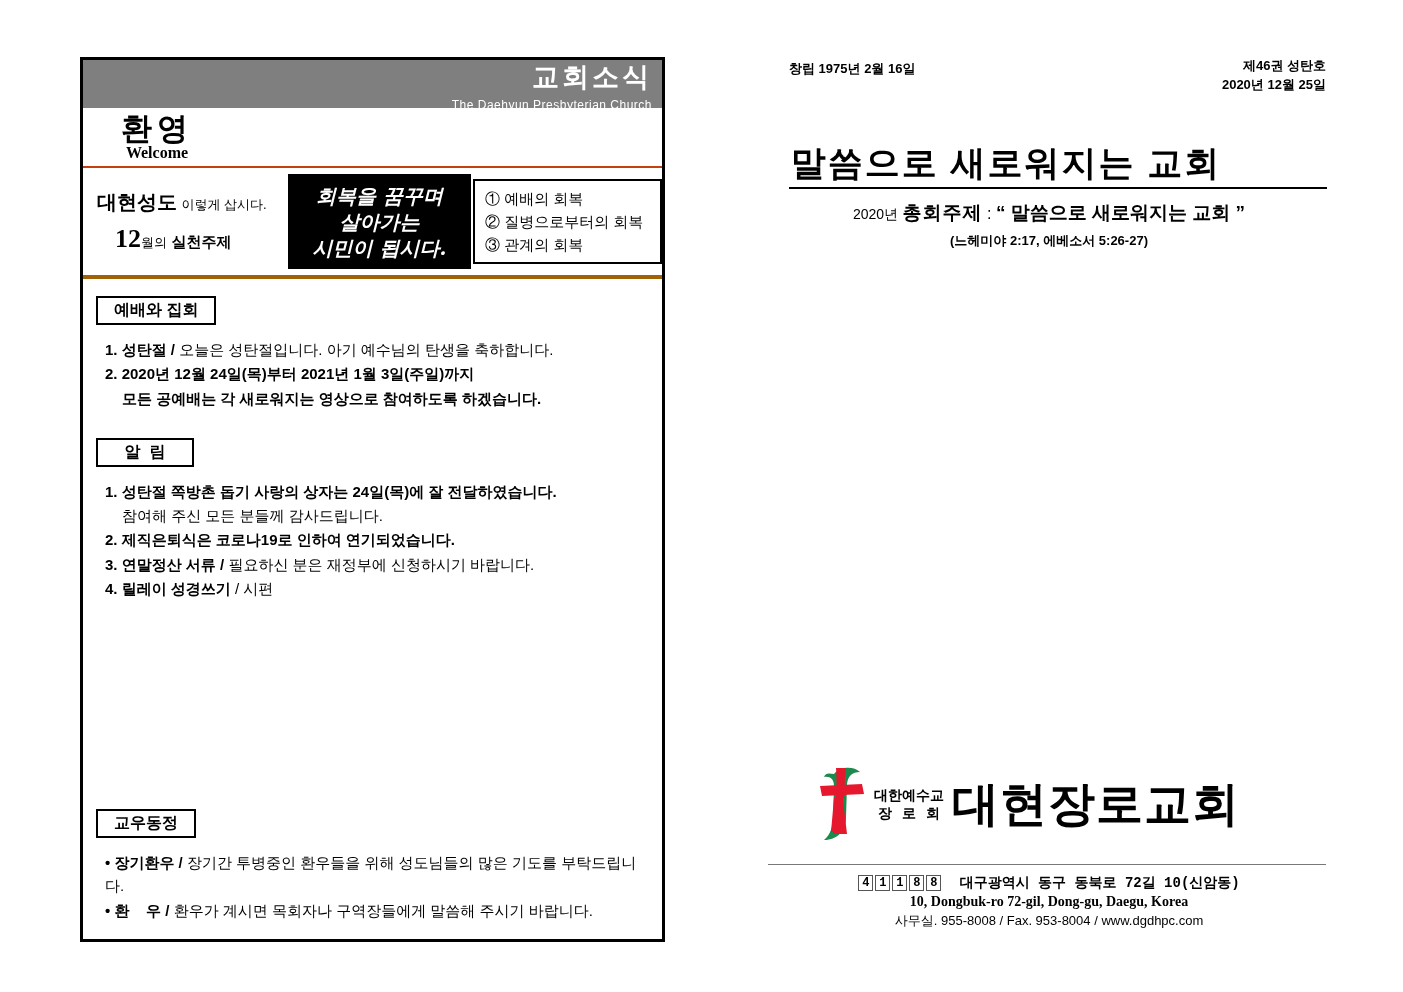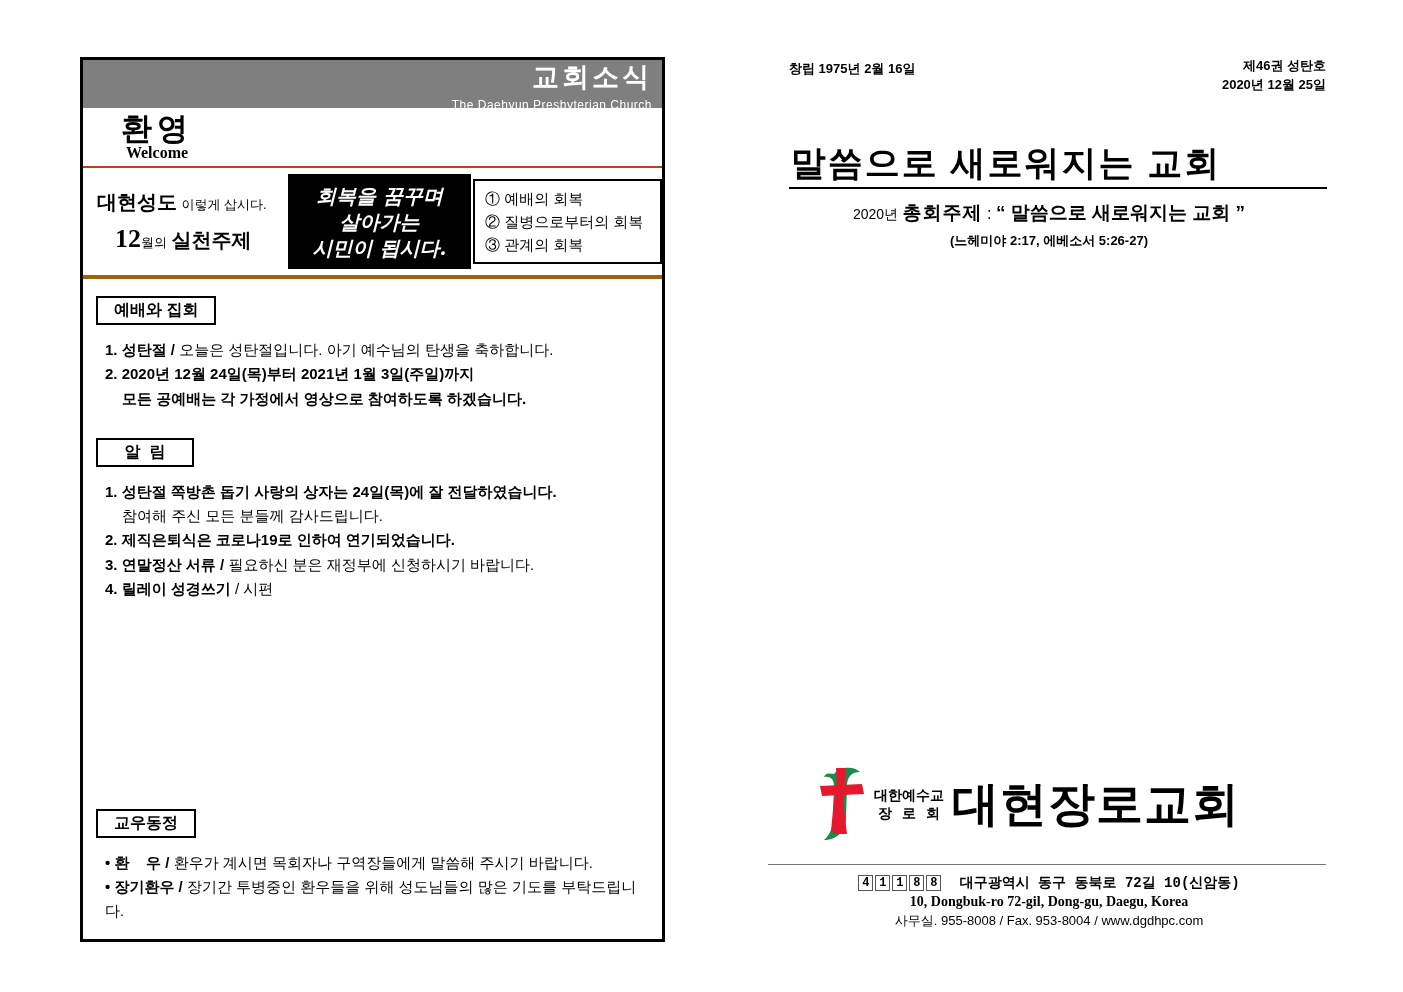--- a/index.html
+++ b/index.html
@@ -33,21 +33,21 @@
   .welcome-msg { font-size:15px; font-weight:bold; margin-left:34px; }
 
   .theme-row { display:flex; align-items:center; padding:6px 0 6px 10px; border-bottom:4px solid #a16207; }
   .theme-left { width:195px; display:flex; flex-direction:column; justify-content:center; padding-left:4px; }
   .theme-line1 { white-space:nowrap; }
   .theme-who { font-size:20px; font-weight:bold; }
   .theme-who-suffix { font-size:13px; }
   .theme-line2 { margin-top:8px; padding-left:18px; white-space:nowrap; }
   .theme-month { font-size:26px; font-weight:bold; font-family:"Liberation Serif", serif; }
   .theme-month-suffix { font-size:13px; }
-  .theme-label { font-size:20px; font-weight:bold; }
+  .theme-label { font-size:15px; font-weight:bold; }
   .slogan-box {
     width:183px; flex:0 0 auto; background:#000; color:#fff; text-align:center;
     padding:9px 2px 8px 2px; font-family:"DejaVu Serif", serif; font-style:italic;
     font-weight:bold; font-size:20px; line-height:1.3;
   }
   .points-box {
     flex:1; border:2px solid #000; margin-left:2px; margin-right:0;
     padding:6px 0 6px 10px; font-size:15px; line-height:1.55;
     display:flex; flex-direction:column; justify-content:center;
   }
@@ -142,21 +142,21 @@
     <div class="li">
       <span class="b">1.</span>
       <span class="b">성탄절 /</span>
       <span>오늘은 성탄절입니다. 아기 예수님의 탄생을 축하합니다.</span>
     </div>
     <div class="li">
       <span class="b">2.</span>
       <span class="b">2020년 12월 24일(목)부터 2021년 1월 3일(주일)까지</span>
     </div>
     <div class="li indent">
-      <span class="b">모든 공예배는 각 가정에서 영상으로 참여하도록 하겠습니다.</span>
+      <span class="b">모든 공예배는 각 새로워지는 영상으로 참여하도록 하겠습니다.</span>
     </div>
   </div>
 
   <div class="section-head head-notice">알&nbsp;&nbsp;림</div>
   <div class="list">
     <div class="li">
       <span class="b">1.</span>
       <span class="b">성탄절 쪽방촌 돕기 사랑의 상자는 24일(목)에 잘 전달하였습니다.</span>
     </div>
     <div class="li indent">
@@ -175,27 +175,27 @@
       <span class="b">4.</span>
       <span class="b">릴레이 성경쓰기</span>
       <span>/ 시편</span>
     </div>
   </div>
 
   <div class="section-head head-members">교우동정</div>
   <div class="list">
     <div class="li">
       <span class="b">•</span>
+      <span class="b">장기환우 /</span>
+      <span>장기간 투병중인 환우들을 위해 성도님들의 많은 기도를 부탁드립니다.</span>
+    </div>
+    <div class="li">
+      <span class="b">•</span>
       <span class="b">환&nbsp;&nbsp;&nbsp;&nbsp;우 /</span>
       <span>환우가 계시면 목회자나 구역장들에게 말씀해 주시기 바랍니다.</span>
-    </div>
-    <div class="li">
-      <span class="b">•</span>
-      <span class="b">장기환우 /</span>
-      <span>장기간 투병중인 환우들을 위해 성도님들의 많은 기도를 부탁드립니다.</span>
     </div>
   </div>
 
   
   
 
 </div>
 
 <div class="rp-founded">창립 1975년 2월 16일</div>
 <div class="rp-issue">

